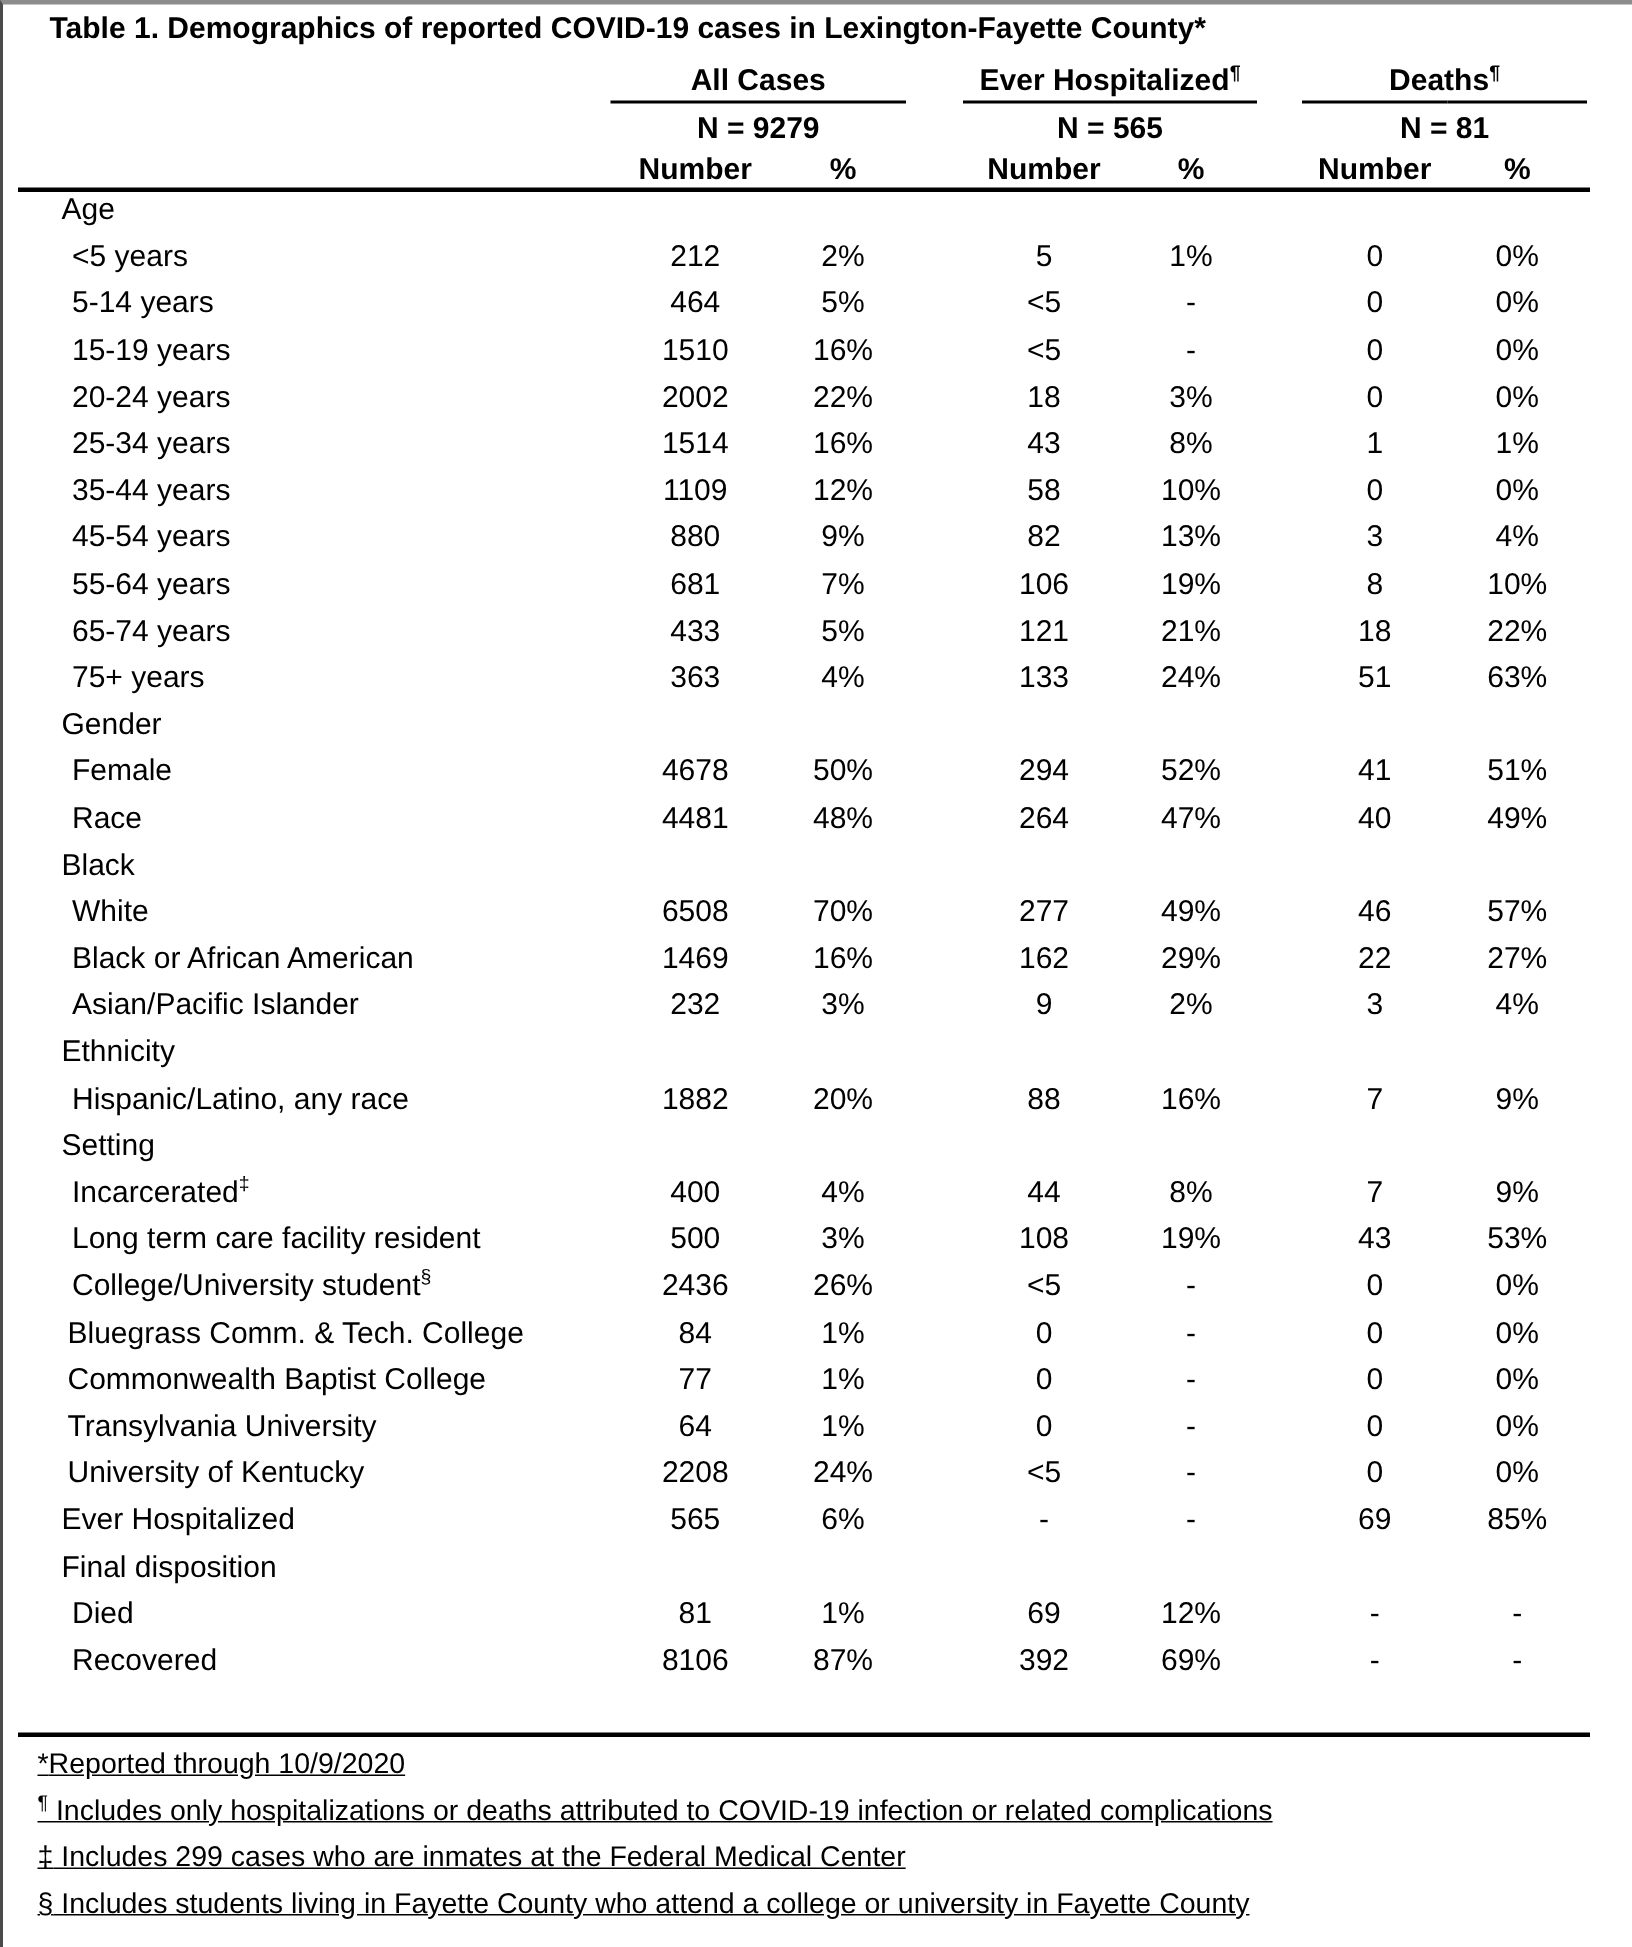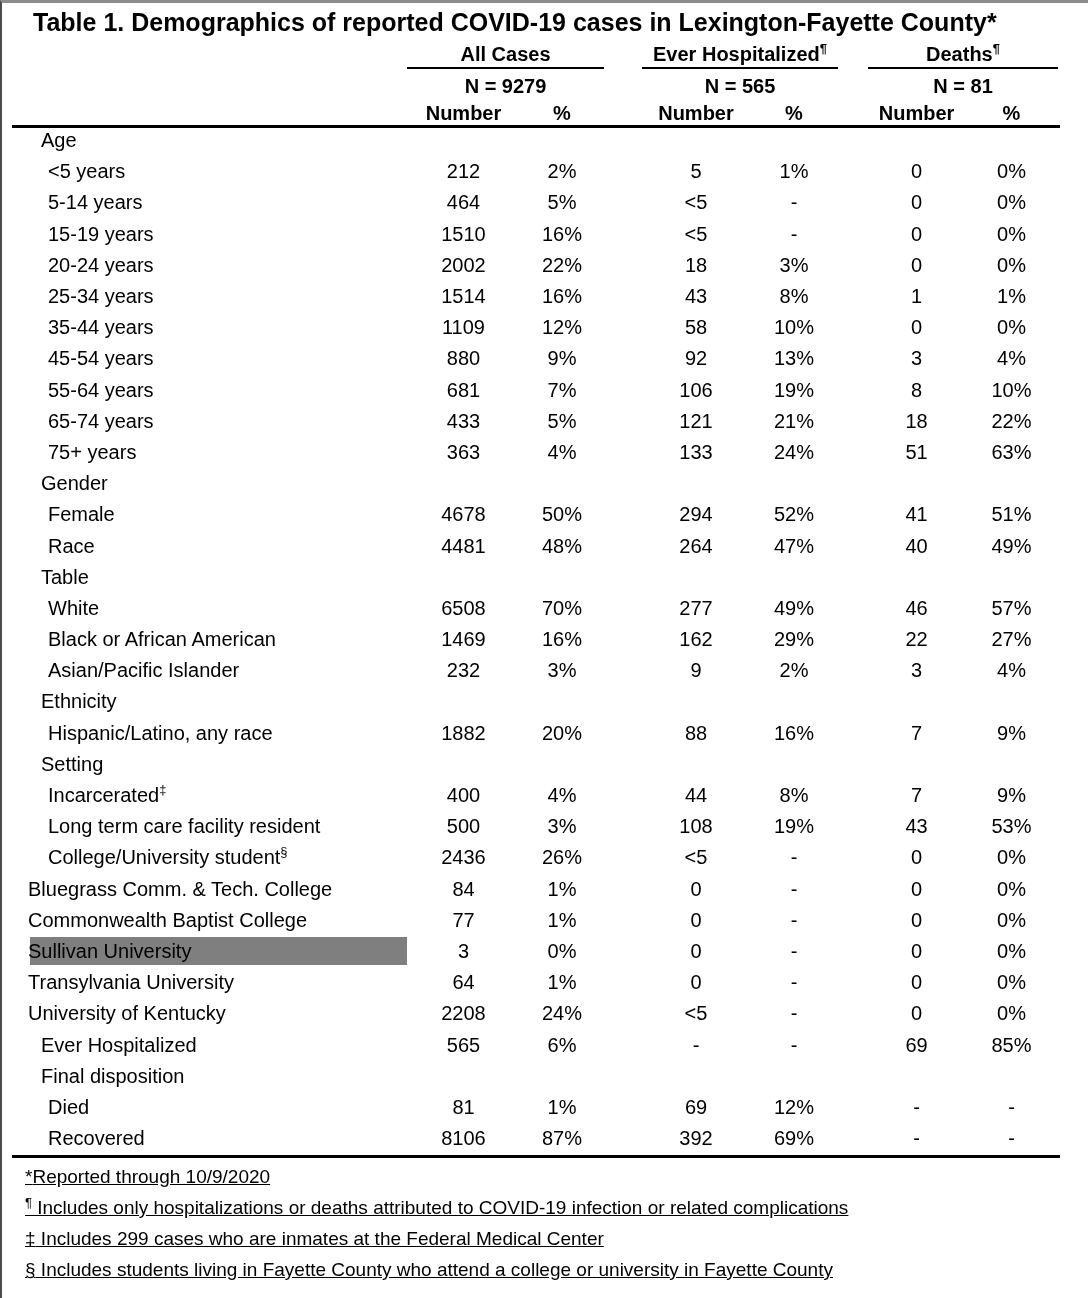--- a/index.html
+++ b/index.html
@@ -26,21 +26,21 @@
     height: 1298px;
     box-sizing: border-box;
     background: #ffffff;
     border-top: 3px solid var(--btop, #8c8c8c);
     border-left: 2px solid var(--bleft, #4b4b4b);
   }
   .title {
     position: absolute;
     top: 5px;
     left: 31px;
-    font-size: 25px;
+    font-size: 20px;
     font-weight: bold;
     white-space: nowrap;
   }
   table.tbl {
     position: absolute;
     top: 38px;
     left: 0;
     width: 1086px;
     border-collapse: collapse;
     table-layout: fixed;
@@ -77,21 +77,21 @@
   }
   tbody tr { height: 31.2px; }
   tbody td {
     padding: 0;
     vertical-align: middle;
     white-space: nowrap;
   }
   td.num { text-align: center; }
   td.label.section { padding-left: 39px; }
   td.label.item    { padding-left: 46px; }
-  td.label.sub     { padding-left: 26px; }
+  td.label.sub     { padding-left: 43px; }
   td.label.highlight {
     background-image: linear-gradient(var(--hl, #7f7f7f), var(--hl, #7f7f7f));
     background-repeat: no-repeat;
     background-size: calc(100% - 28px) 28px;
     background-position: 28px center;
   }
   .rule {
     position: absolute;
     left: 10px;
     width: 1048px;
@@ -249,21 +249,21 @@
           <td></td>
           <td class="num">0</td>
           <td class="num">0%</td>
           <td></td>
         </tr>
         <tr>
           <td class="label item">45-54 years</td>
           <td class="num">880</td>
           <td class="num">9%</td>
           <td></td>
-          <td class="num">92</td>
+          <td class="num">82</td>
           <td class="num">13%</td>
           <td></td>
           <td class="num">3</td>
           <td class="num">4%</td>
           <td></td>
         </tr>
         <tr>
           <td class="label item">55-64 years</td>
           <td class="num">681</td>
           <td class="num">7%</td>
@@ -329,21 +329,21 @@
           <td class="num">48%</td>
           <td></td>
           <td class="num">264</td>
           <td class="num">47%</td>
           <td></td>
           <td class="num">40</td>
           <td class="num">49%</td>
           <td></td>
         </tr>
         <tr>
-          <td class="label section">Table</td>
+          <td class="label section">Black</td>
           <td class="num"></td>
           <td class="num"></td>
           <td></td>
           <td class="num"></td>
           <td class="num"></td>
           <td></td>
           <td class="num"></td>
           <td class="num"></td>
           <td></td>
         </tr>
@@ -464,32 +464,20 @@
           <td class="num">-</td>
           <td></td>
           <td class="num">0</td>
           <td class="num">0%</td>
           <td></td>
         </tr>
         <tr>
           <td class="label sub">Commonwealth Baptist College</td>
           <td class="num">77</td>
           <td class="num">1%</td>
-          <td></td>
-          <td class="num">0</td>
-          <td class="num">-</td>
-          <td></td>
-          <td class="num">0</td>
-          <td class="num">0%</td>
-          <td></td>
-        </tr>
-        <tr>
-          <td class="label sub highlight">Sullivan University</td>
-          <td class="num">3</td>
-          <td class="num">0%</td>
           <td></td>
           <td class="num">0</td>
           <td class="num">-</td>
           <td></td>
           <td class="num">0</td>
           <td class="num">0%</td>
           <td></td>
         </tr>
         <tr>
           <td class="label sub">Transylvania University</td>

